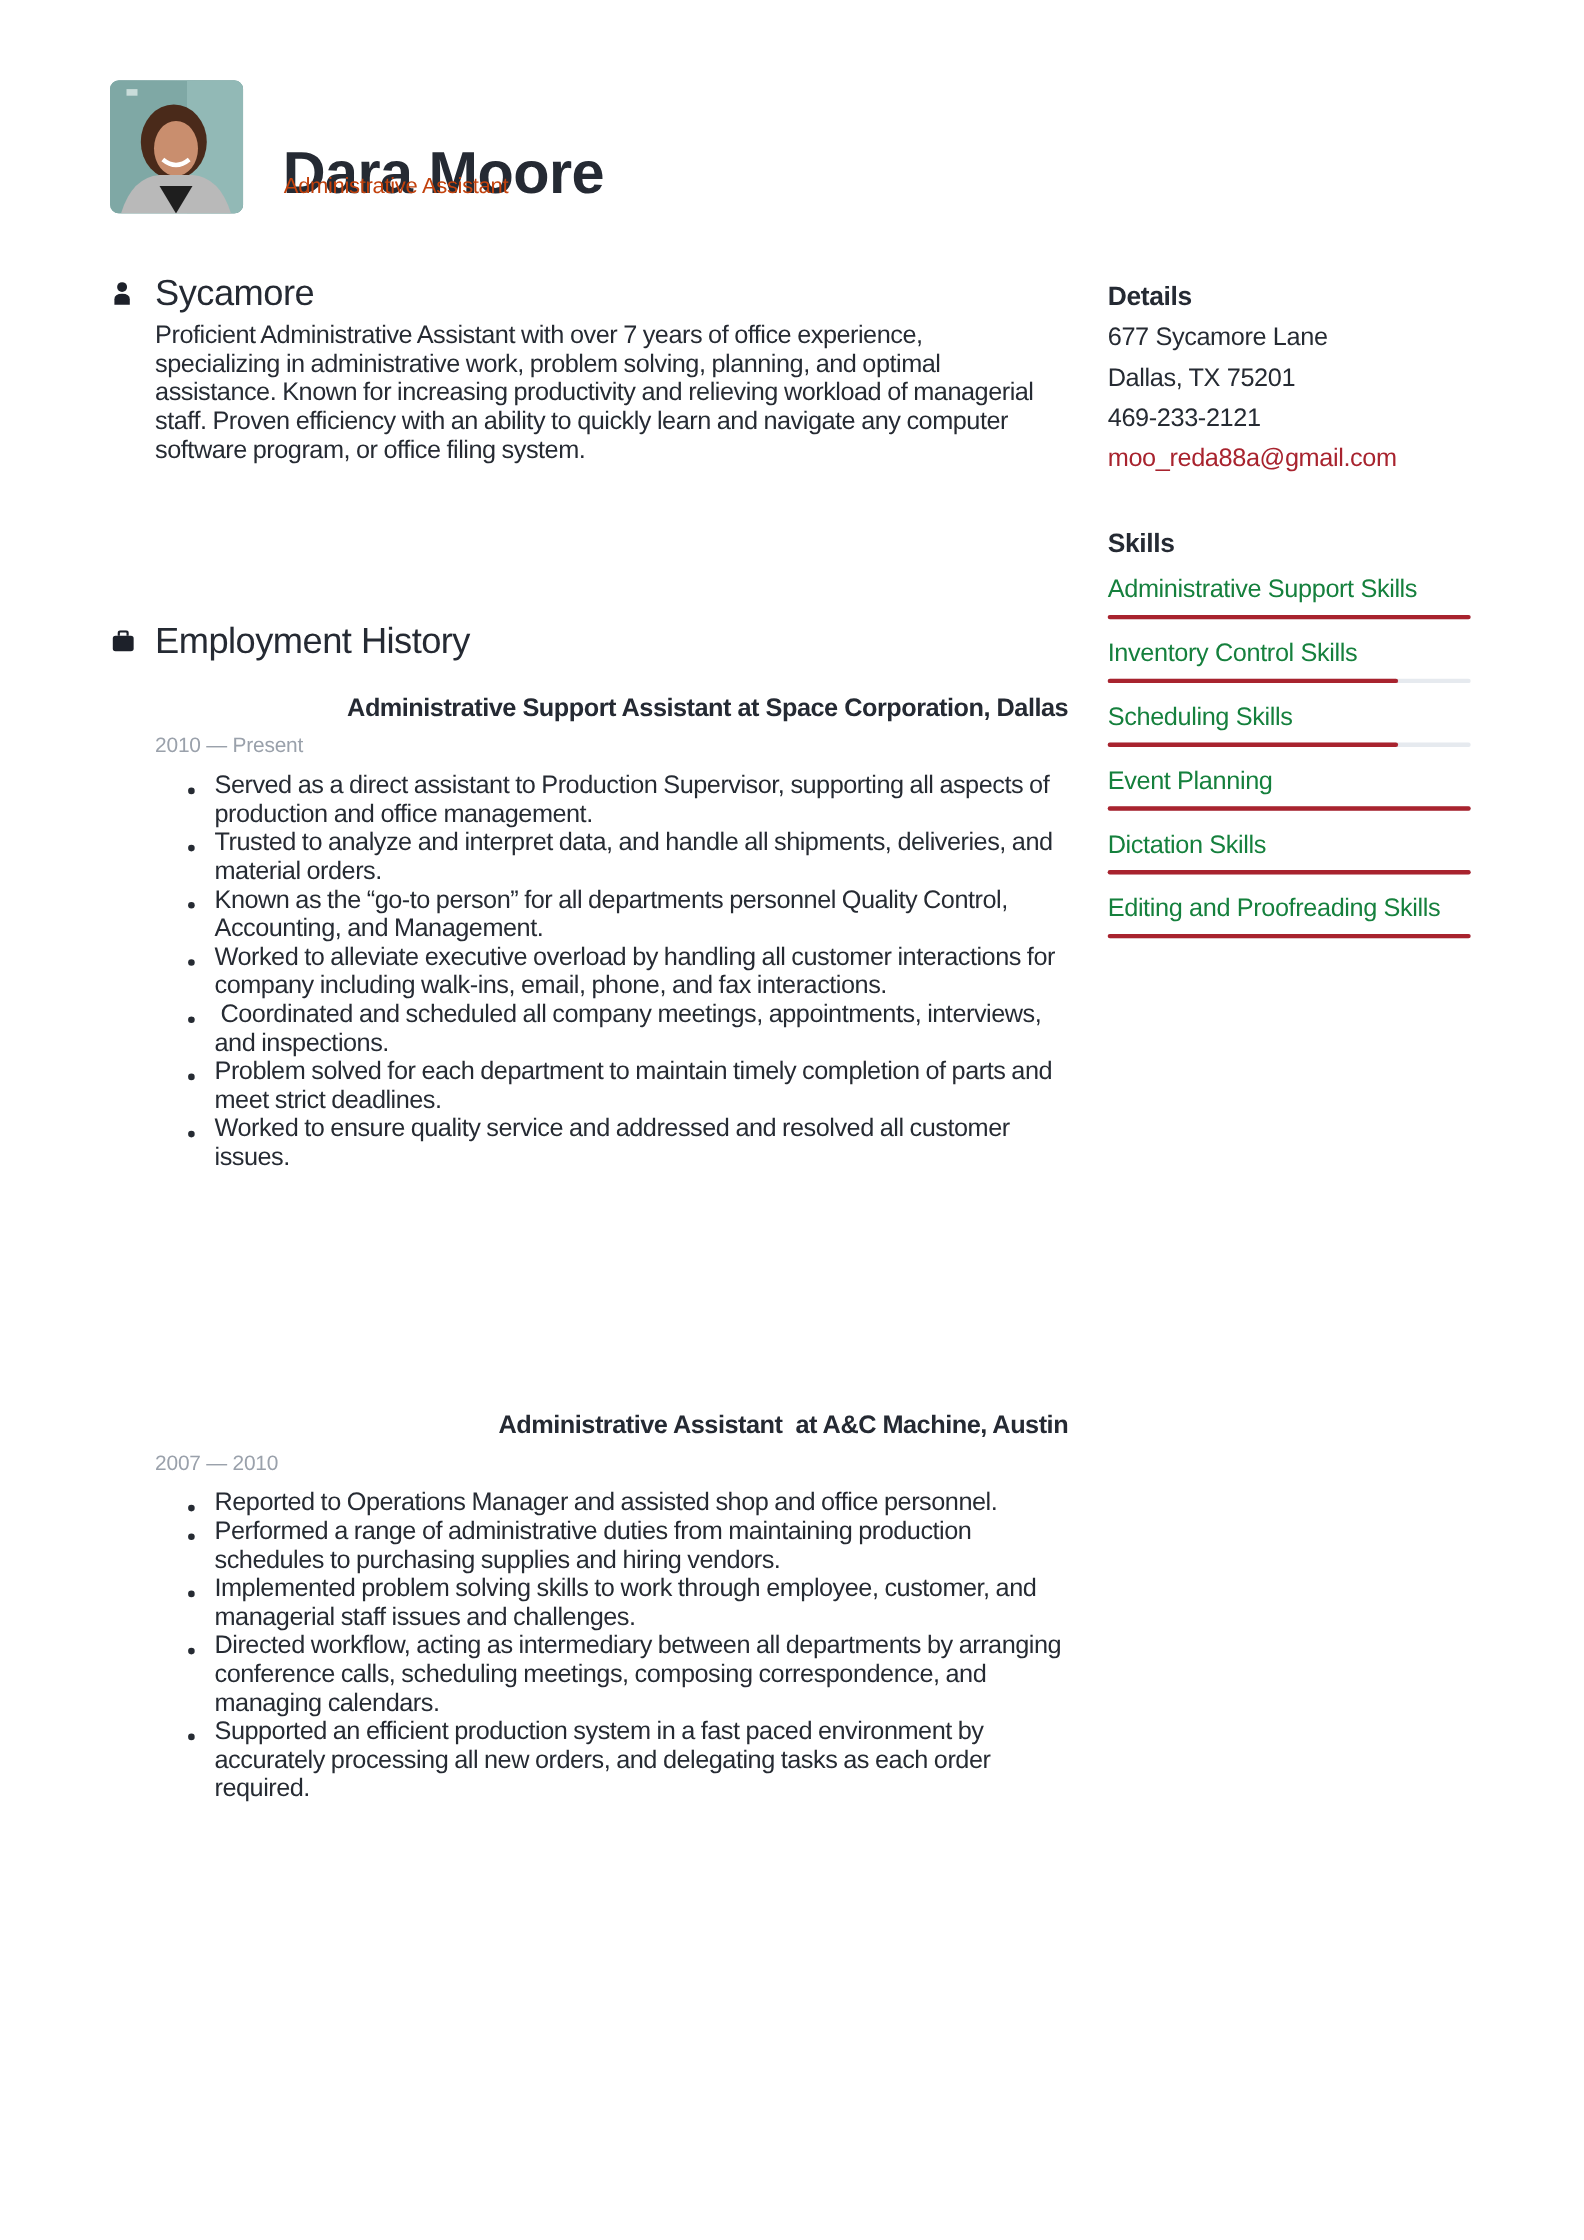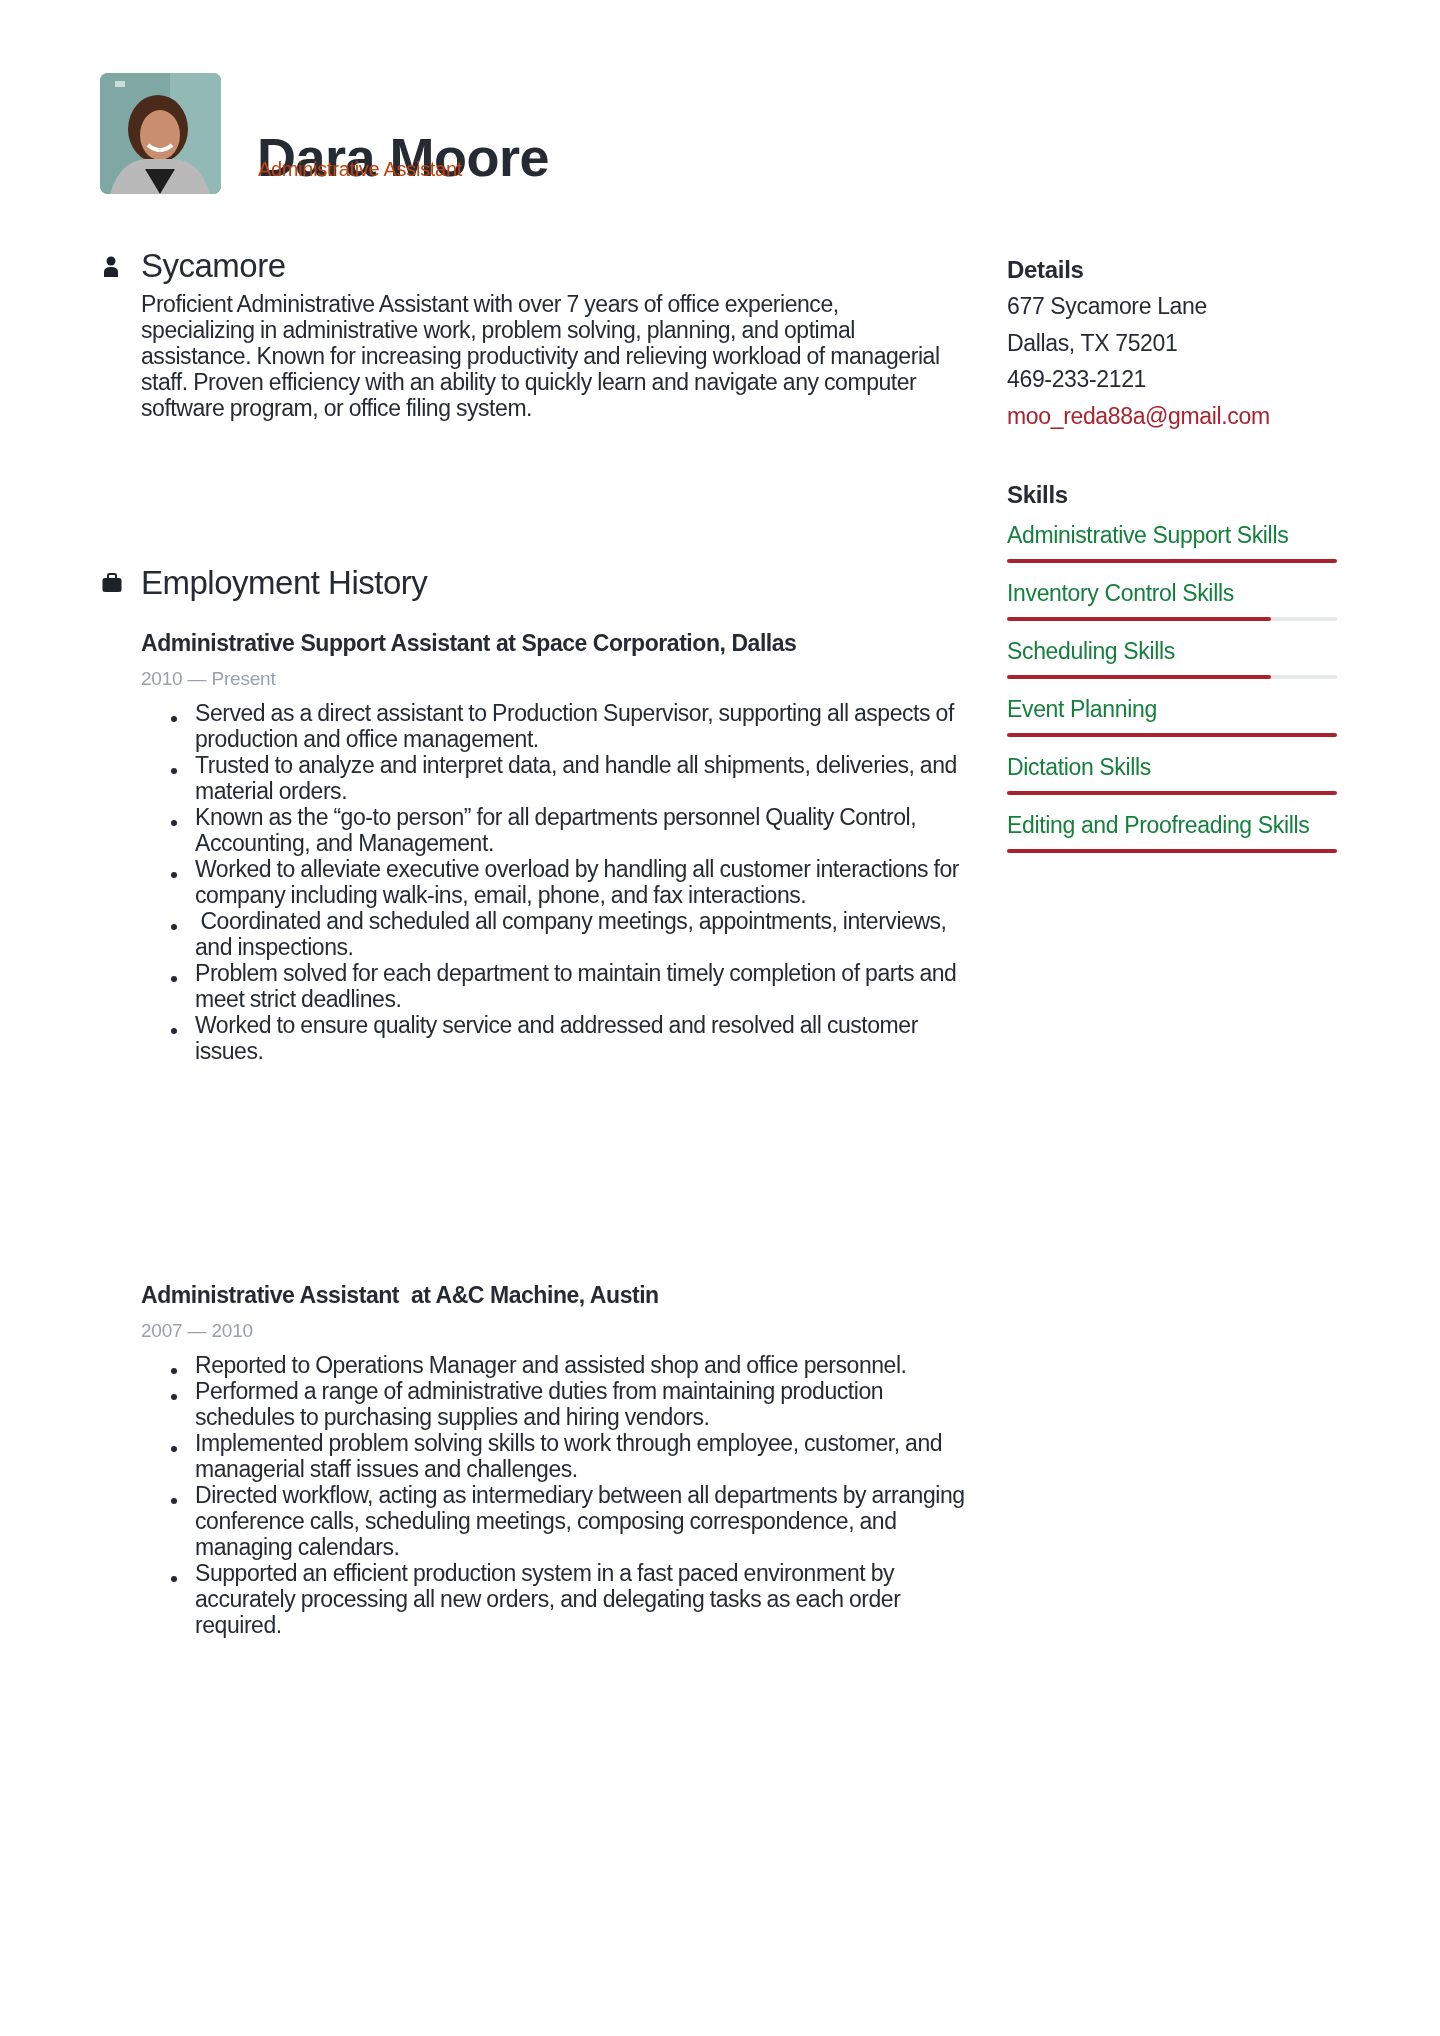--- a/index.html
+++ b/index.html
@@ -35,20 +35,21 @@
   }
 
   
   .profile-text { left: 141px; top: 291px; width: 800px; }
 
   
   .job { left: 141px; width: 830px; }
   .job-heading {
     font-size: 23px; font-weight: 700; color: #252a33; letter-spacing: -0.45px; line-height: 30px;
     white-space: pre;
+    text-align: right;
   }
   .job-dates {
     font-size: 19px; color: #9aa1ab; letter-spacing: -0.2px; line-height: 26px; margin-top: 8px;
   }
   .bullets { list-style: none; margin: 8px 0 0 0; padding: 0; }
   .bullets li {
     position: relative; padding-left: 54px; width: 770px; white-space: pre-wrap;
   }
   .bullet-dot {
     position: absolute; left: 30px; top: 16px; width: 6px; height: 6px; border-radius: 50%;

